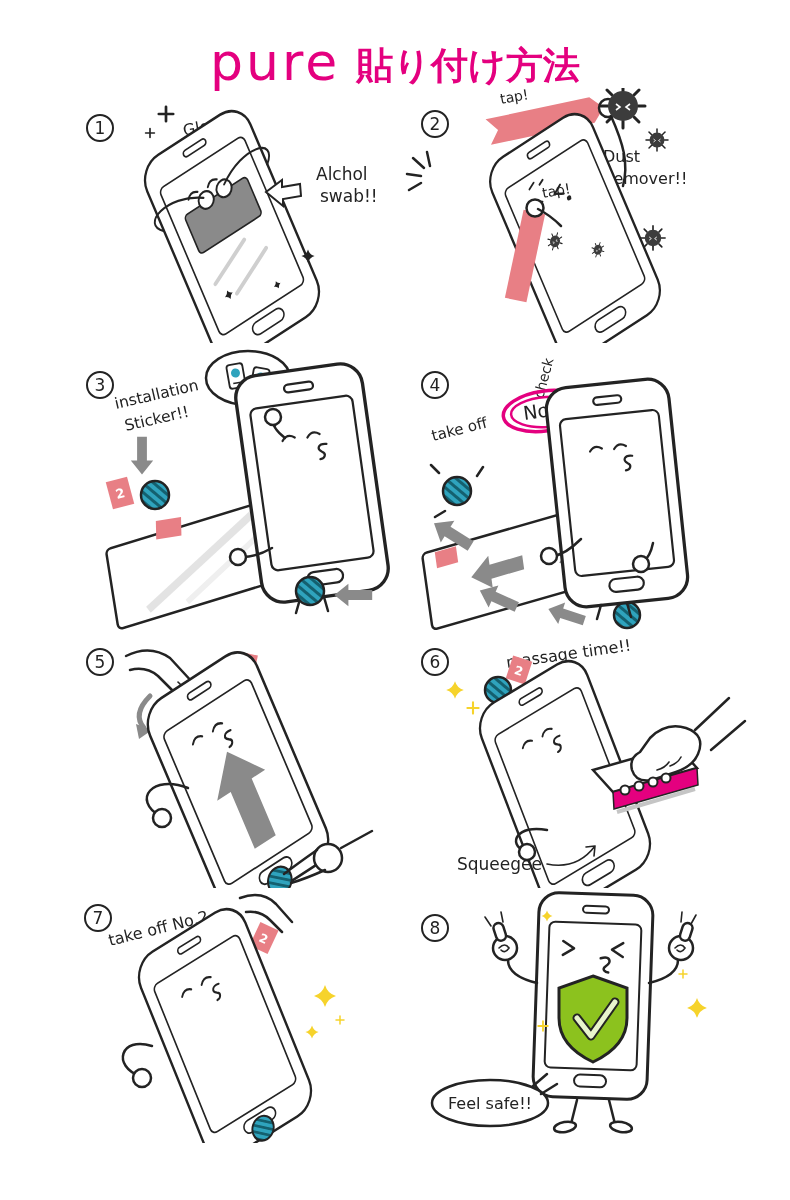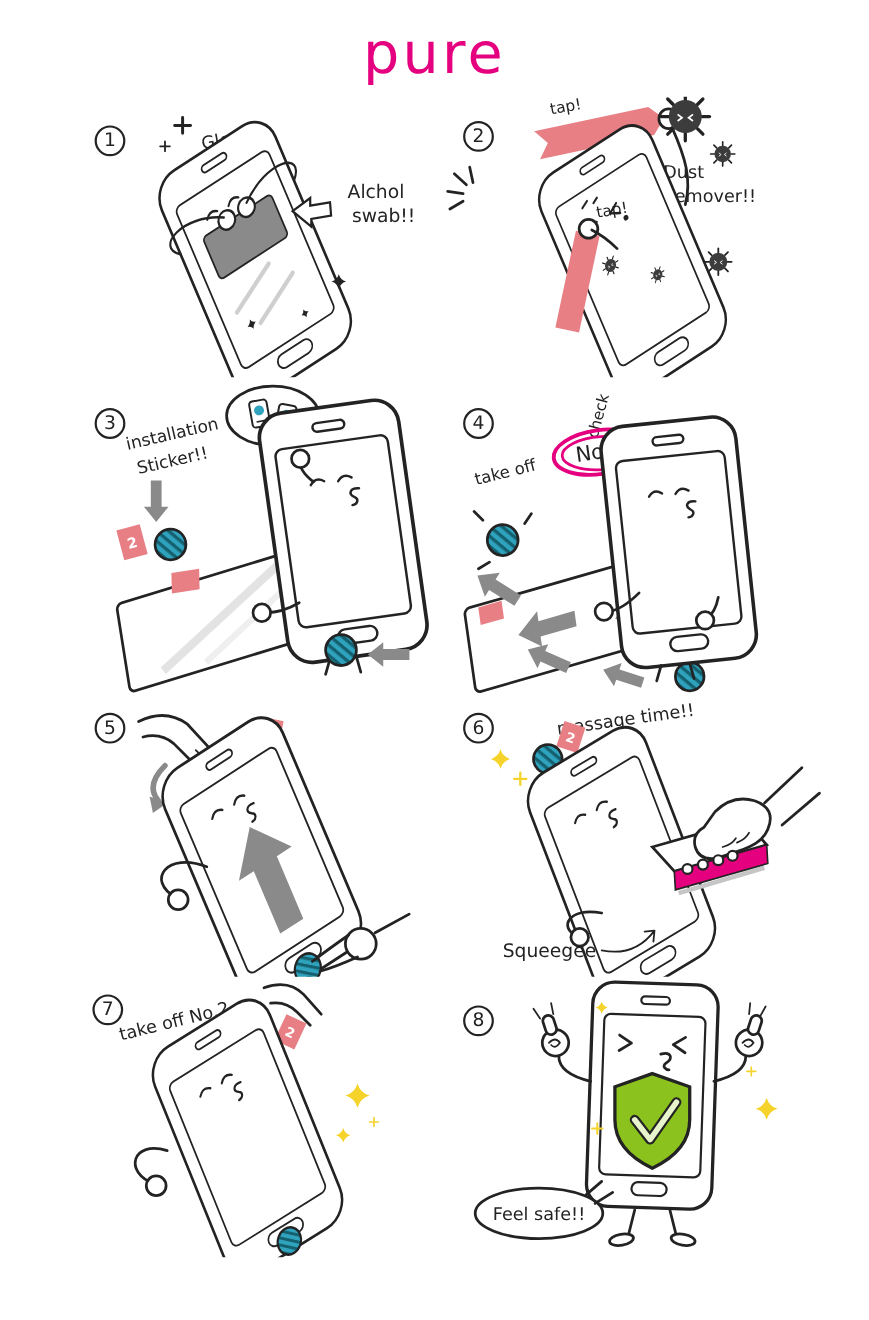--- a/index.html
+++ b/index.html
@@ -3,21 +3,21 @@
 <meta charset="utf-8">
 <style>
   :root{
     --pink:#e4007f; --salmon:#e87f85; --teal:#2fa3bd; --teal-dark:#14606f;
     --green:#8cc21e; --green-light:#e8f4cc; --gray:#8a8a8a; --yellow:#f6d32b; --ink:#232323;
   }
   *{box-sizing:border-box}
   html,body{margin:0;padding:0;background:#fff}
   body{font-family:"DejaVu Sans",sans-serif;color:var(--ink)}
   .page{width:790px;height:1200px;background:#fff;position:relative;overflow:hidden}
-  .header{height:88px;display:flex;align-items:center;justify-content:center;gap:16px;padding-top:10px}
+  .header{height:88px;display:flex;align-items:flex-end;justify-content:center;gap:16px;padding-top:10px}
   .brand{color:var(--pink);font-size:52px;line-height:1;letter-spacing:3px;font-weight:500}
   .jp-title{color:var(--pink);font-size:37px;line-height:1.15;font-weight:bold}
   .grid{display:grid;grid-template-columns:395px 395px}
   .step{position:relative}
   .badge{position:absolute;width:28px;height:28px;border:2px solid var(--ink);border-radius:50%;
          display:flex;align-items:center;justify-content:center;font-size:17px;background:#fff;z-index:2}
   svg.art{display:block}
   svg text{font-family:"DejaVu Sans",sans-serif;fill:var(--ink)}
   .t-white{fill:#fff;font-weight:bold}
   .fill-pink{fill:var(--pink)} .fill-salmon{fill:var(--salmon)} .fill-teal{fill:var(--teal)}
@@ -71,20 +71,21 @@
     <path id="star4" d="M 0 -11 Q 2.5 -2.5 11 0 Q 2.5 2.5 0 11 Q -2.5 2.5 -11 0 Q -2.5 -2.5 0 -11 Z"></path>
     <path id="spark" d="M 0 -8 L 0 8 M -8 0 L 8 0" stroke-width="3" stroke-linecap="round" fill="none"></path>
     <path id="garrow" d="M -28 0 L -8 -16 L -8 -7 L 26 -7 L 26 7 L -8 7 L -8 16 Z"></path>
   </defs>
 </svg>
 
 <div class="page">
 
   <div class="header">
     <span class="brand">pure</span>
+    <span class="jp-title">貼り付け方法</span>
   </div>
 
   <div class="grid">
 
     <section class="step" style="height:255px">
       <span class="badge" style="left:86px;top:26px">1</span>
       <svg class="art" width="395" height="255" viewBox="0 0 395 255">
         <use href="#spark" class="stroke-ink" transform="translate(166,26) scale(0.9)"></use>
         <use href="#spark" class="stroke-ink" transform="translate(150,45) scale(0.55)"></use>
         <text x="184" y="48" font-size="16" transform="rotate(-10 184 48)">Glossy</text>

